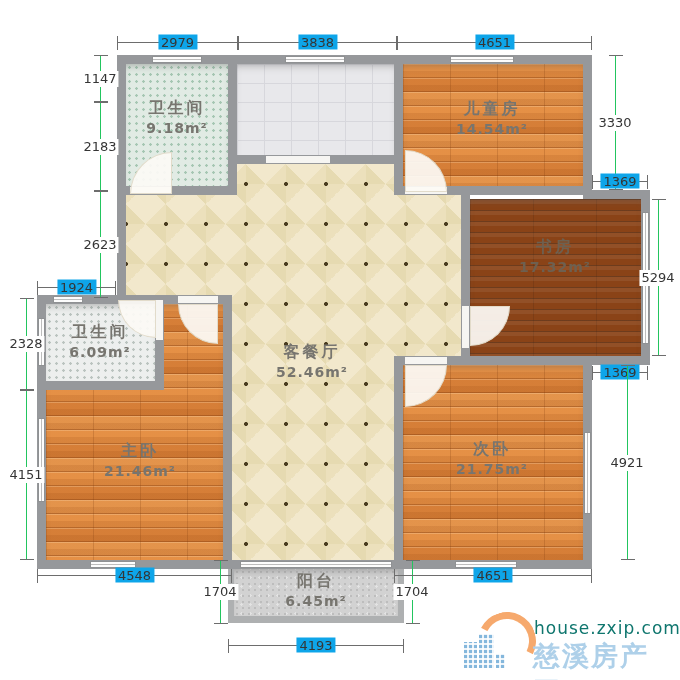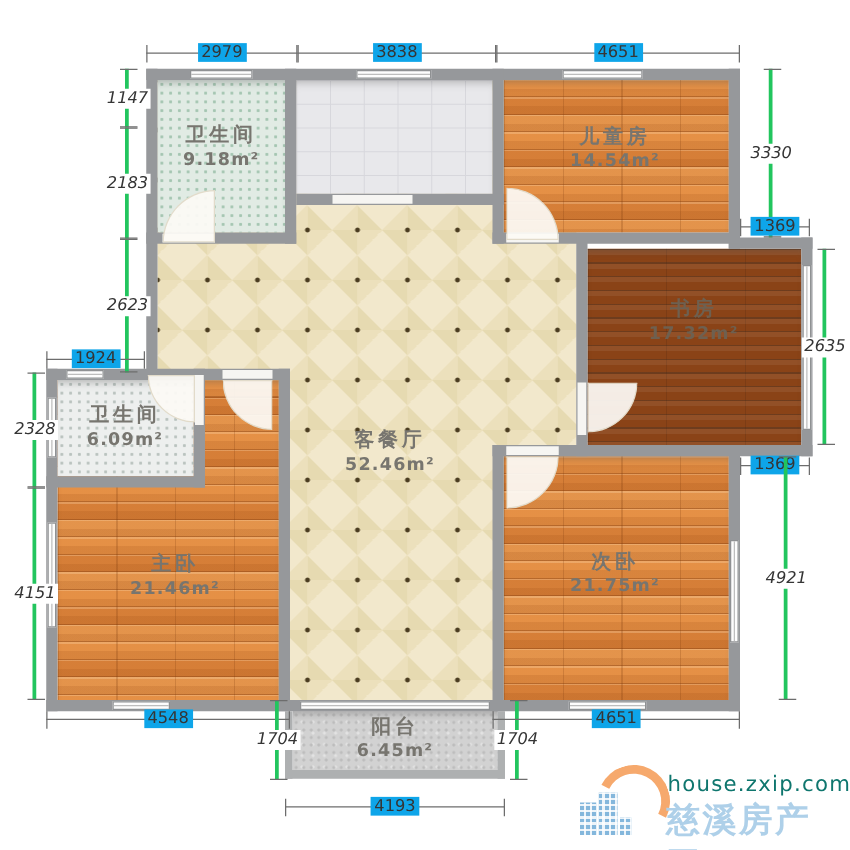--- a/index.html
+++ b/index.html
@@ -49,21 +49,21 @@
               color:#77756f;z-index:6;}
   .room-label .nm{font-size:16px;font-weight:bold;letter-spacing:3px;}
   .room-label .ar{font-size:14px;font-weight:600;margin-top:1px;letter-spacing:1px;}
   .room-label.dark{color:#6e6050;}
   
   .dim{position:absolute;color:#353535;font-size:13px;z-index:7;}
   .dim-h{height:0;border-top:1px solid #6d6d6d;}
   .dim-h::before,.dim-h::after{content:"";position:absolute;top:-7px;width:1px;height:14px;background:#6d6d6d;}
   .dim-h::before{left:0;} .dim-h::after{right:0;}
   .dim-h .lbl{position:absolute;left:50%;top:-1px;transform:translate(-50%,-50%);background:#0ea5e9;padding:0 3px;line-height:15px;}
-  .dim-v{width:0;border-left:3px solid #22c55e;font-style:italic;}
+  .dim-v{width:0;border-left:1px solid #22c55e;}
   .dim-v::before,.dim-v::after{content:"";position:absolute;left:-7px;width:14px;height:1px;background:#6d6d6d;}
   .dim-v::before{top:0;} .dim-v::after{bottom:0;}
   .dim-v .lbl{position:absolute;top:50%;left:-1px;transform:translate(-50%,-50%);background:#ffffff;padding:1px 2px;line-height:14px;}
   
   .wm{position:absolute;right:6px;bottom:4px;width:212px;height:66px;z-index:8;}
   .wm-arc{position:absolute;left:16px;top:2px;width:44px;height:44px;border:7px solid #f6a96d;
           border-radius:50%;border-left-color:transparent;border-bottom-color:transparent;
           transform:rotate(-18deg);}
   .wm-b{position:absolute;background:#84b7dc;
         background-image:repeating-linear-gradient(0deg,rgba(0,0,0,0) 0 3px,rgba(255,255,255,.85) 3px 5px),
@@ -201,21 +201,21 @@
       <span class="lbl">4151</span>
     </div>
 
   <div class="dim dim-v" style="left:615px;top:55px;height:135px;">
       <span class="lbl">3330</span>
     </div>
   <div class="dim dim-h" style="left:592px;top:181px;width:56px;">
       <span class="lbl">1369</span>
     </div>
   <div class="dim dim-v" style="left:658px;top:199px;height:157px;">
-      <span class="lbl">2635</span>
+      <span class="lbl">5294</span>
     </div>
   <div class="dim dim-h" style="left:592px;top:372px;width:56px;">
       <span class="lbl">1369</span>
     </div>
   <div class="dim dim-v" style="left:627px;top:365px;height:195px;">
       <span class="lbl">4921</span>
     </div>
 
   <div class="dim dim-h" style="left:37px;top:575px;width:195px;text-decoration:underline;">
       <span class="lbl">4548</span>

